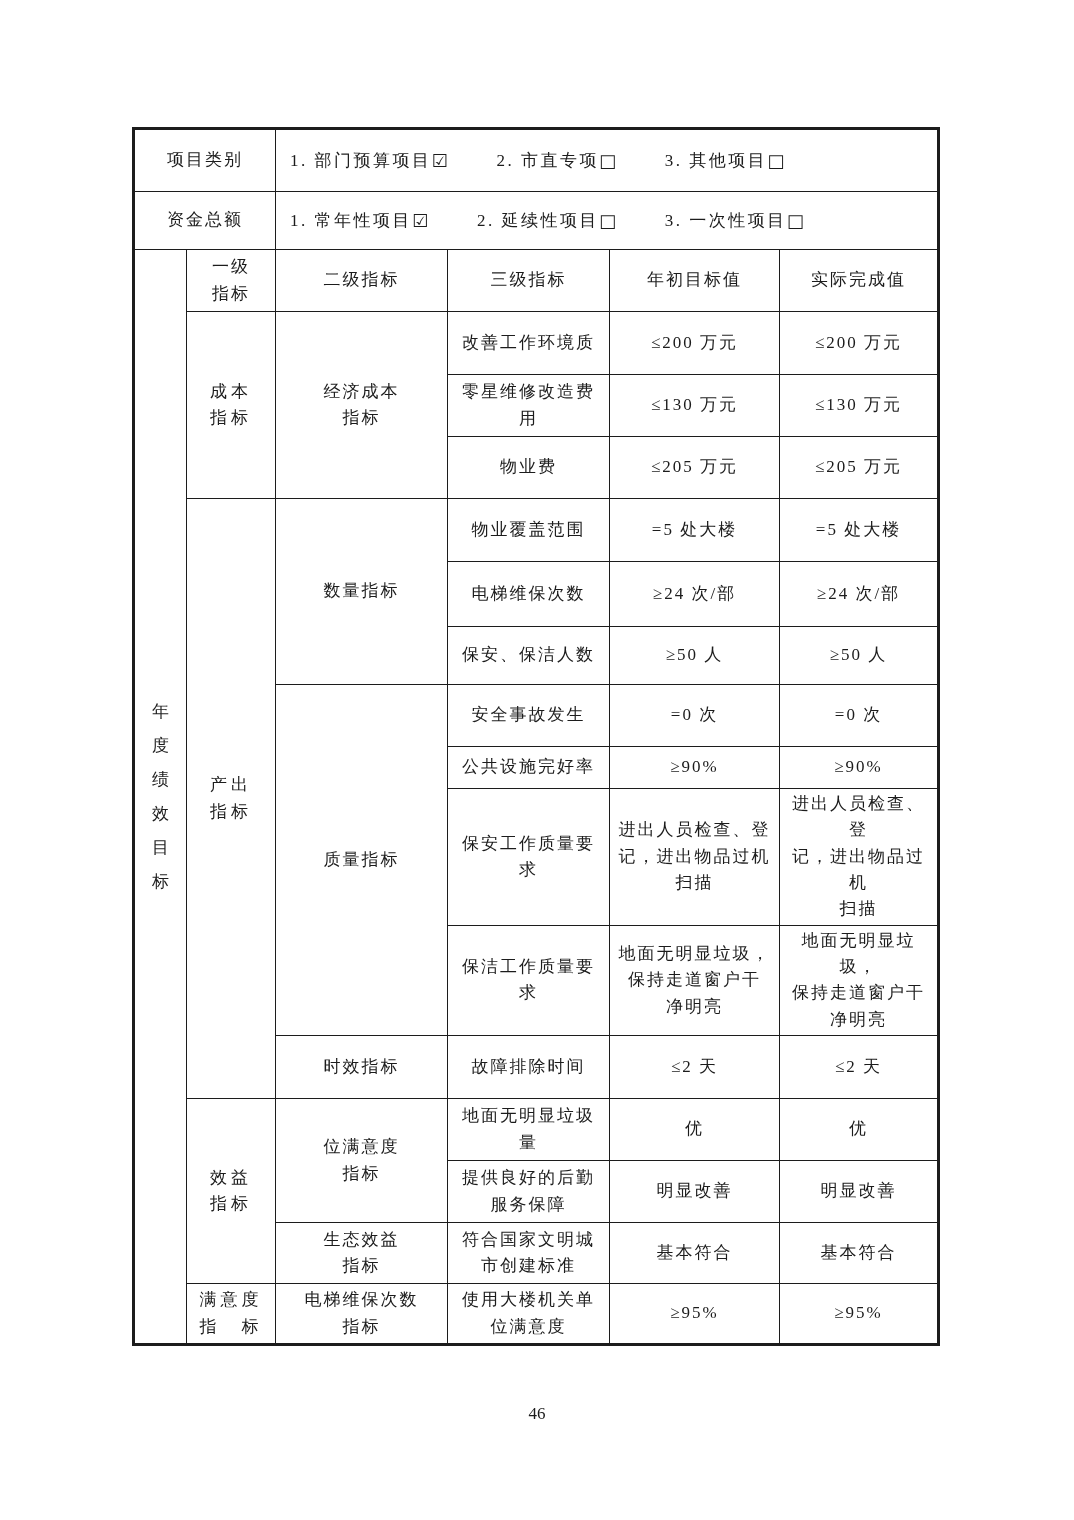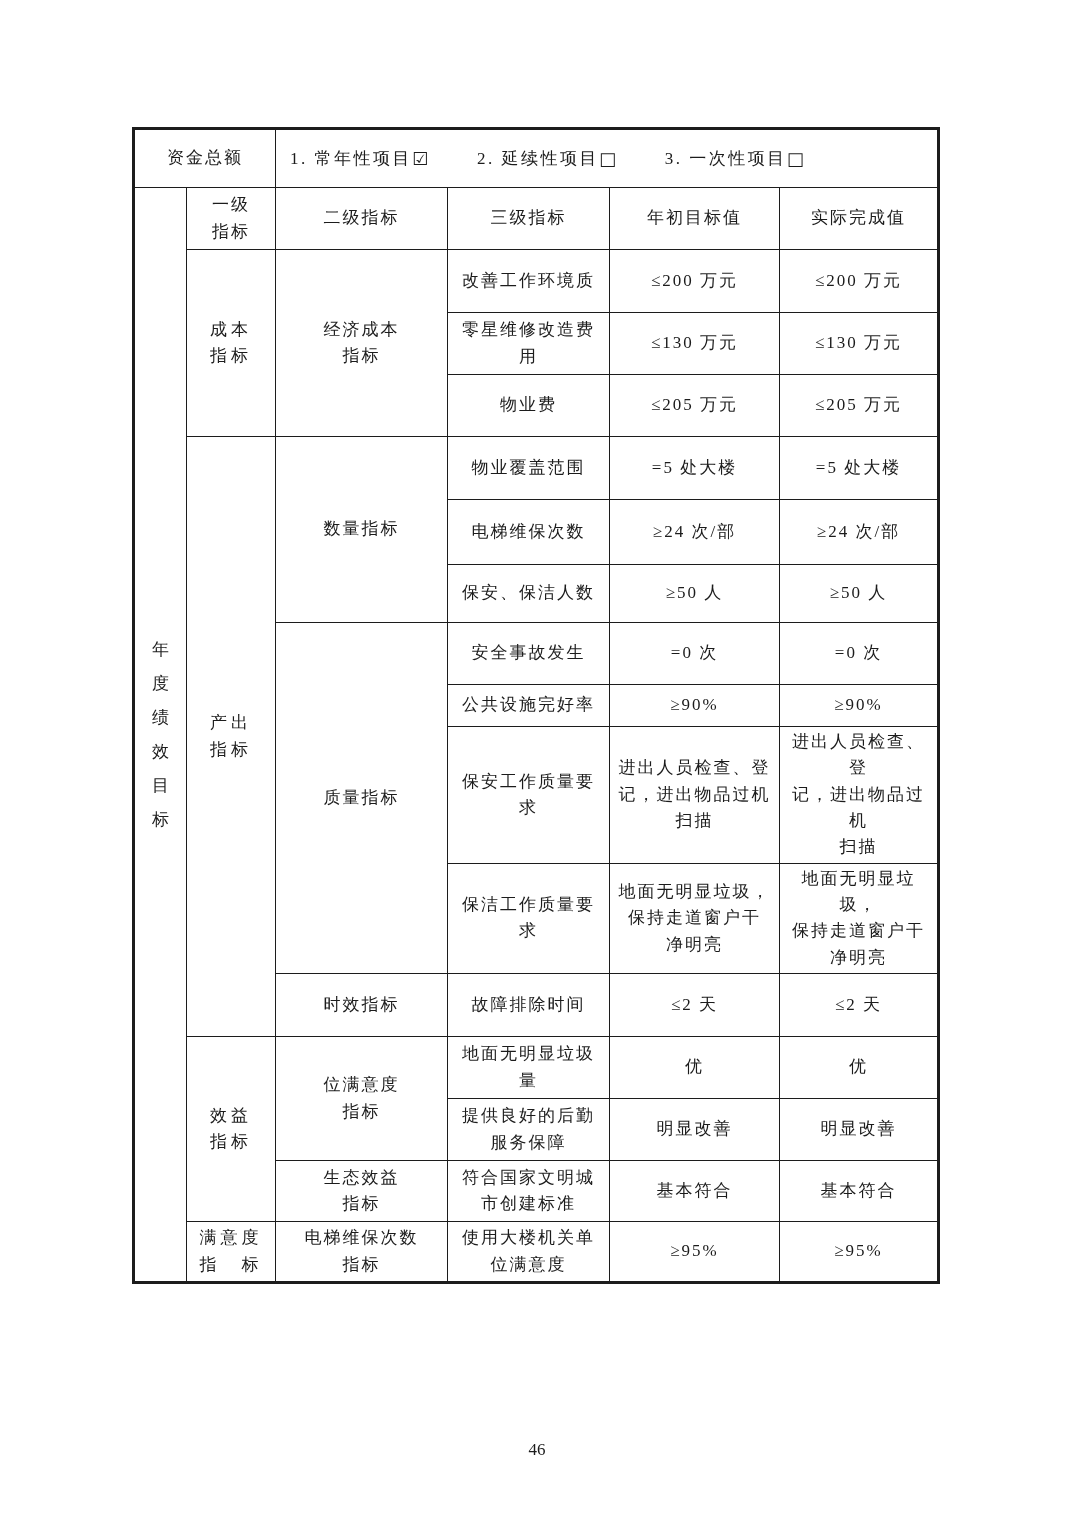--- a/index.html
+++ b/index.html
@@ -52,34 +52,41 @@
     line-height: 2.0;
     letter-spacing: 0;
   }
   td.lv1 { letter-spacing: 4px; }
   .page-num {
     position: absolute;
     top: 1404px; left: 0; width: 100%;
     text-align: center;
     font-size: 17px;
     color: #1c1c1c;
-    margin-top: 36px;
   }
 </style>
 </head>
 <body>
 
 <div class="doc-table-wrap">
 
   <table>
     <colgroup>
         <col style="width:141px">
         <col>
       </colgroup>
     <tbody>
+        <tr style="height:62px">
+      <td>项目类别</td>
+      <td class="opts">
+        <span class="opt"><span>1. 部门预算项目</span><span class="cb">☑</span></span>
+        <span class="opt"><span>2. 市直专项</span><span class="cb">□</span></span>
+        <span class="opt"><span>3. 其他项目</span><span class="cb">□</span></span>
+      </td>
+    </tr>
     <tr style="height:58px">
       <td>资金总额</td>
       <td class="opts">
         <span class="opt"><span>1. 常年性项目</span><span class="cb">☑</span></span>
         <span class="opt"><span>2. 延续性项目</span><span class="cb">□</span></span>
         <span class="opt"><span>3. 一次性项目</span><span class="cb">□</span></span>
       </td>
     </tr>
   </tbody>
     </table>

